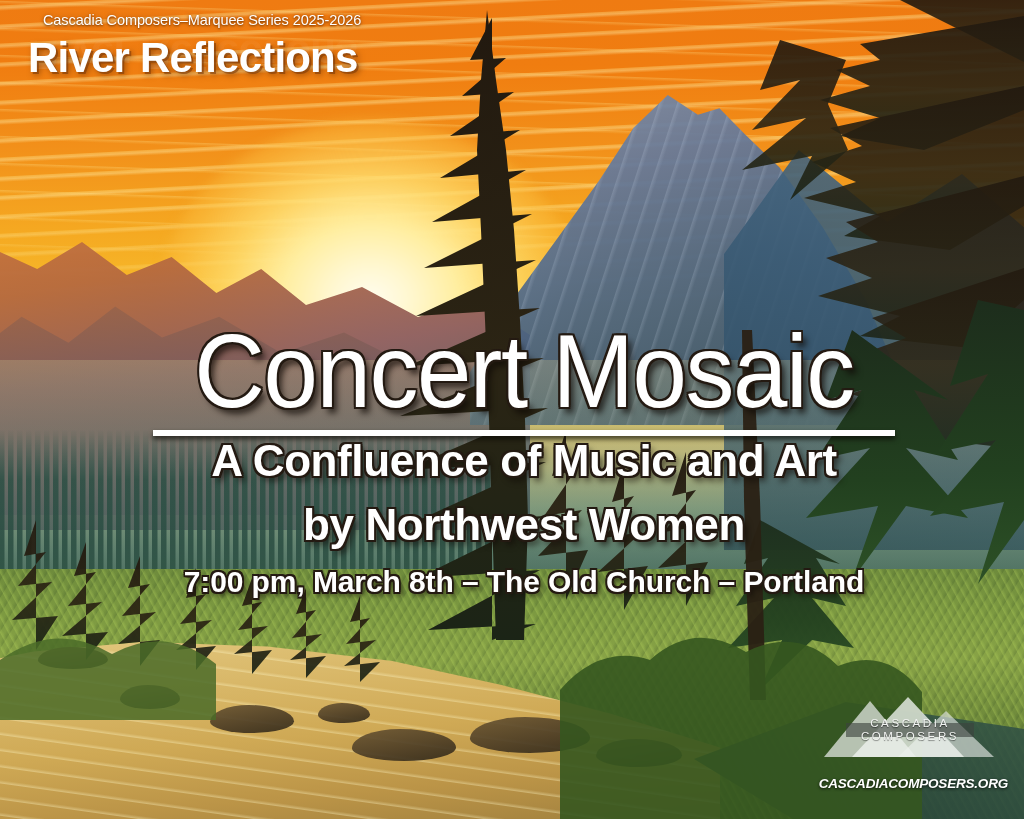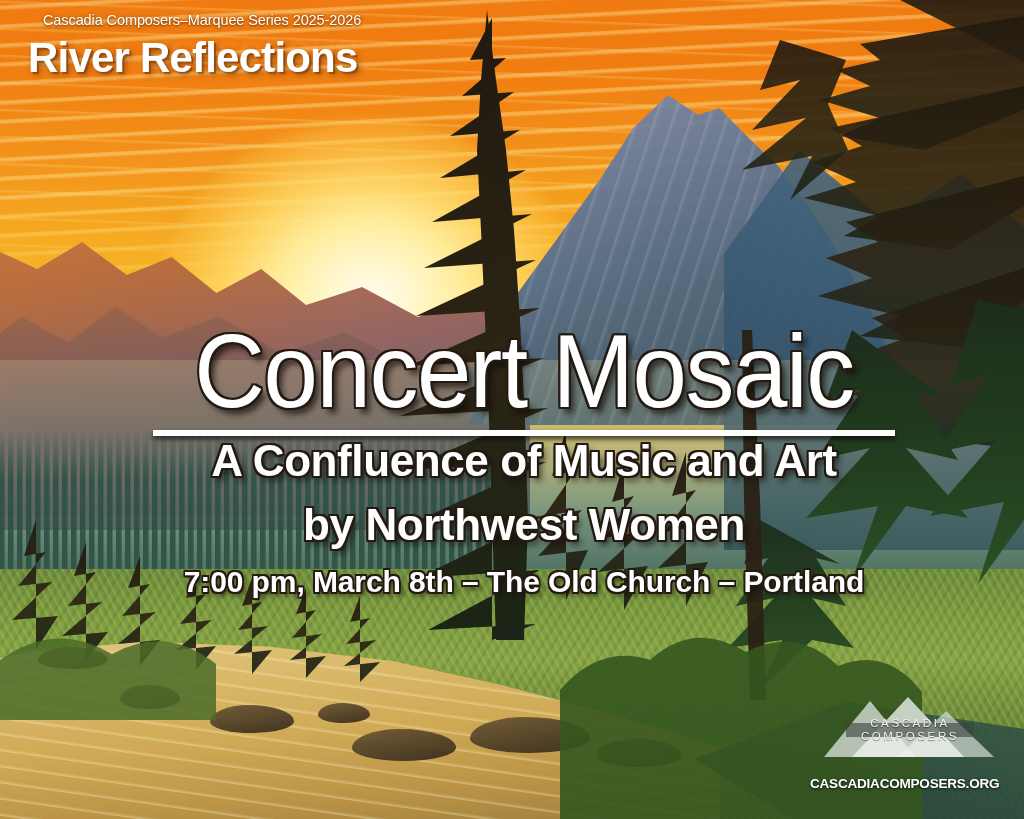--- a/index.html
+++ b/index.html
@@ -300,24 +300,25 @@
     align-items:center; justify-content:center;
   }
   .logo-l1, .logo-l2 {
     color:#f2f4f2; font-size:11.5px; font-weight:400;
     letter-spacing:2.6px; line-height:13px;
     text-shadow:0 1px 1px rgba(0,0,0,.5);
     white-space:nowrap;
   }
   .logo-url {
     position:absolute; left:0; bottom:0; width:100%;
-    text-align:left;
+    text-align:right;
     color:#ffffff; font-size:13.5px; font-weight:700; letter-spacing:-0.2px;
     text-shadow:0 1px 3px rgba(0,0,0,.85);
     white-space:nowrap;
+    font-style:italic;
   }
 
   .nosel { user-select:none; }
 </style>
 </head>
 <body>
 
 <div id="poster">
 
   <div class="layer sky"></div>

